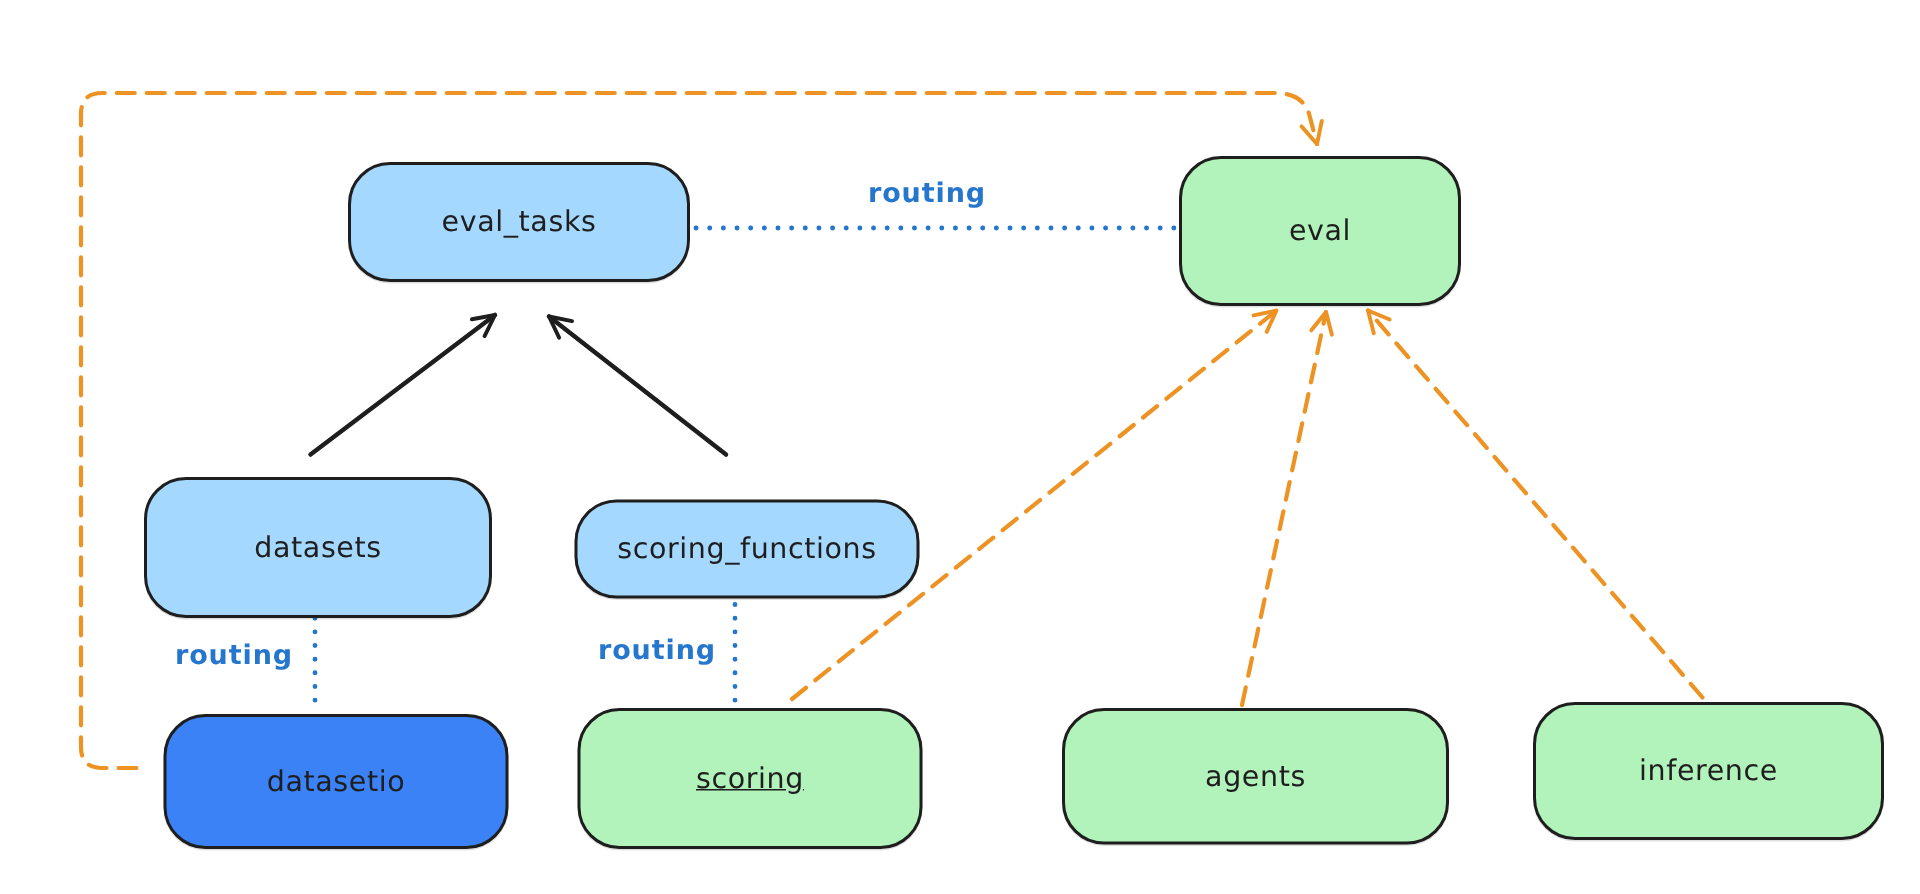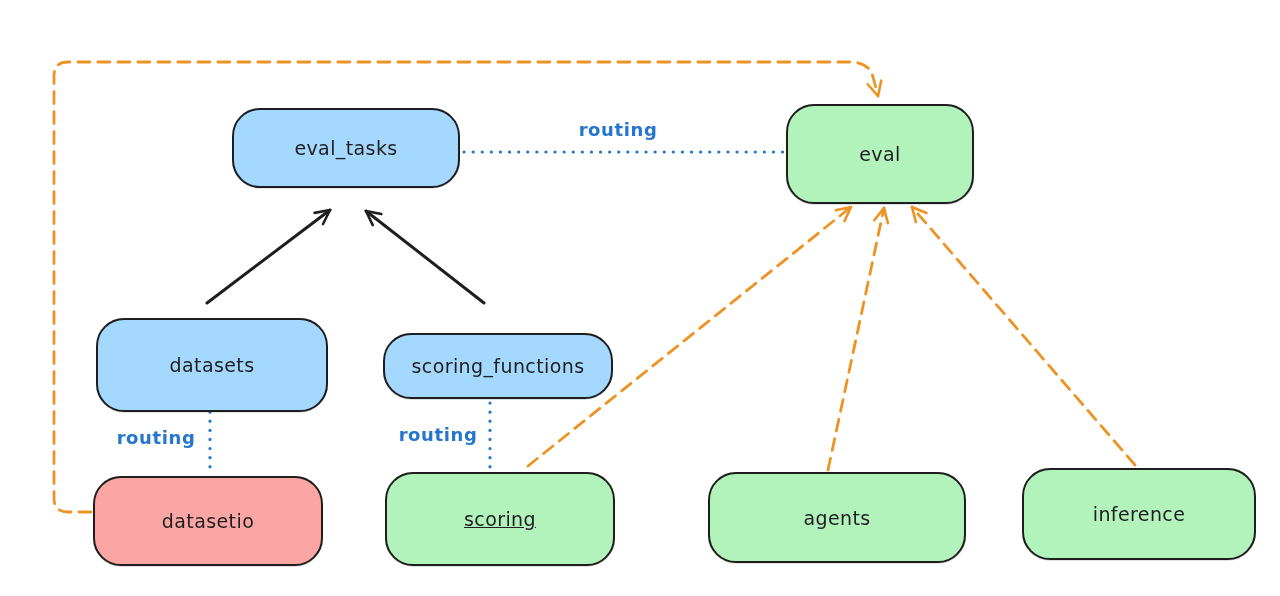--- a/index.html
+++ b/index.html
@@ -97,21 +97,21 @@
   </div>
 
   <div class="node" id="node-datasets" style="background-color: rgb(165, 216, 255);">
     <span>datasets</span>
   </div>
 
   <div class="node" id="node-scoring-functions" style="background-color: rgb(165, 216, 255);">
     <span>scoring_functions</span>
   </div>
 
-  <div class="node" id="node-datasetio" style="background-color: #fca5a5;">
+  <div class="node" id="node-datasetio" style="background-color: #3b82f6; margin-left: 16px;">
     <span>datasetio</span>
   </div>
 
   <div class="node" id="node-scoring" style="background-color: rgb(178, 242, 187);">
     <span>scoring</span>
   </div>
 
   <div class="node" id="node-agents" style="background-color: rgb(178, 242, 187);">
     <span>agents</span>
   </div>

